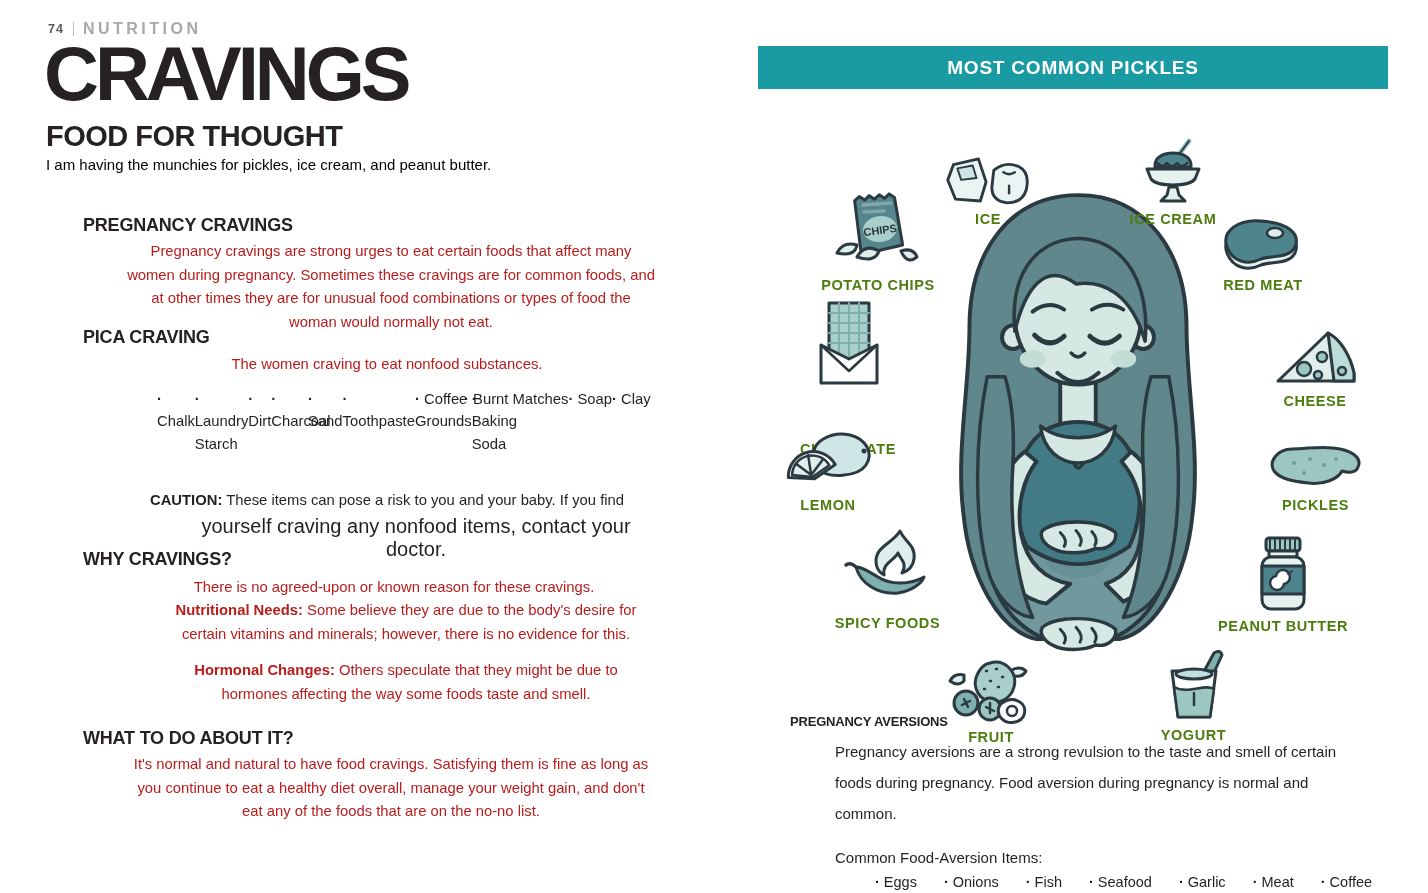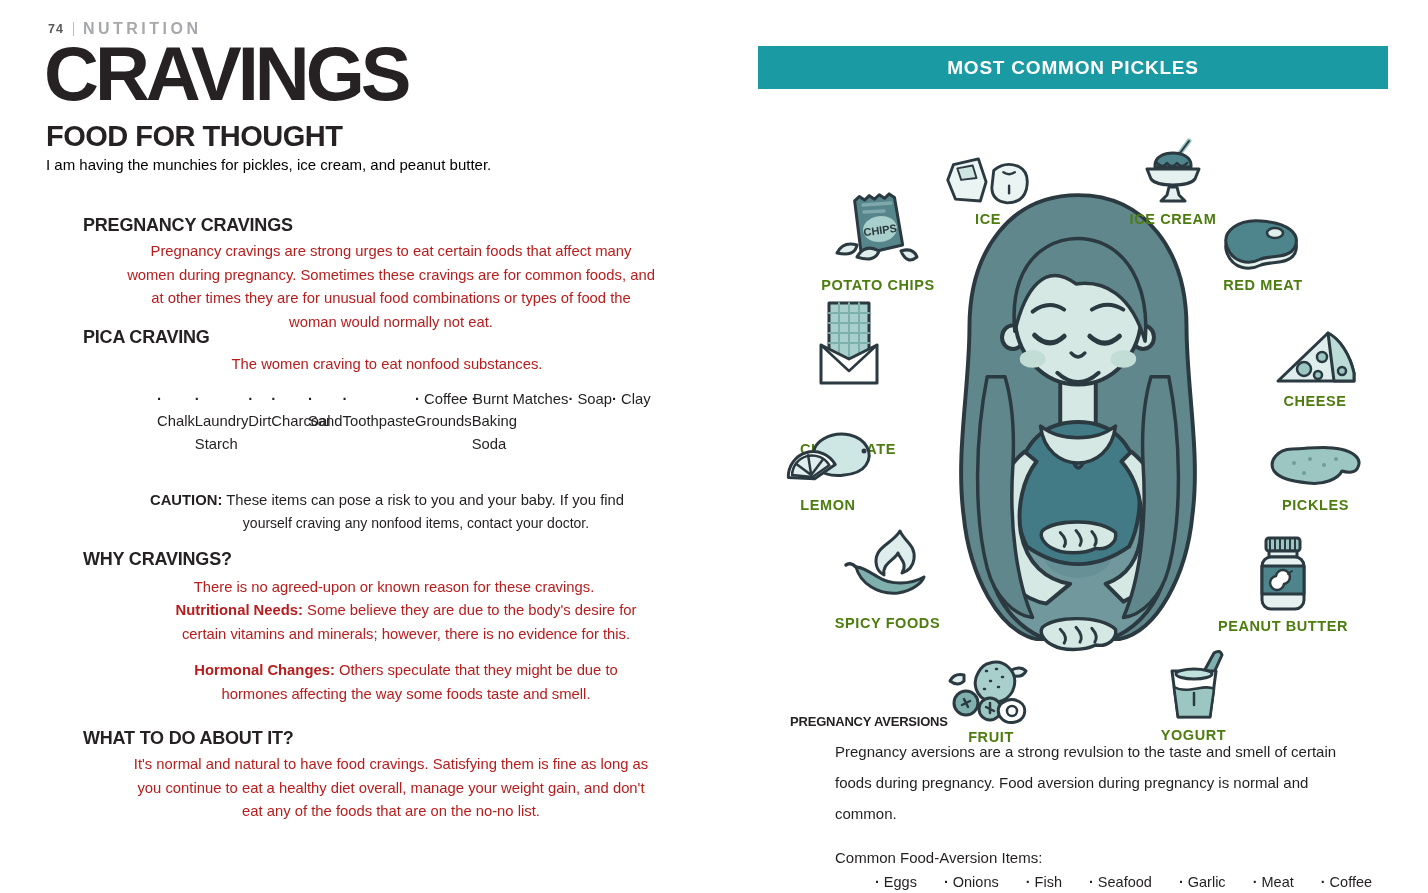--- a/index.html
+++ b/index.html
@@ -24,21 +24,21 @@
 
   .abs { position:absolute;text-align:center; }
 
   .pica-list { position:absolute; left:113px; top:388px; display:flex; font-size:14.8px; }
   .pica-col { display:flex; flex-direction:row; line-height:1.52; }
   .pica-col.c1 { width:151px; }
   .pica-col.c2 { width:156px; }
   .pica-item::before { content:"· "; font-weight:700; }
 
   .caution-line1 { font-size:14.8px; }
-  .caution-line2 { font-size:14px; padding-left:58px; margin-top:7px; }
+  .caution-line2 { font-size:20px; padding-left:58px; margin-top:7px; }
   b.lead { font-weight:800; }
 
   .bullet::before { content:"· "; font-weight:700; }
 
   
   .page-right { position:absolute; left:758px; top:46px; width:632px; height:840px; }
   .banner { position:absolute; left:0; top:0; width:630px; height:43px; background:#1a9aa2;
     display:flex; align-items:center; justify-content:center; }
   .banner span { color:#ffffff; font-size:19px; font-weight:800; letter-spacing:0.8px; }
 

